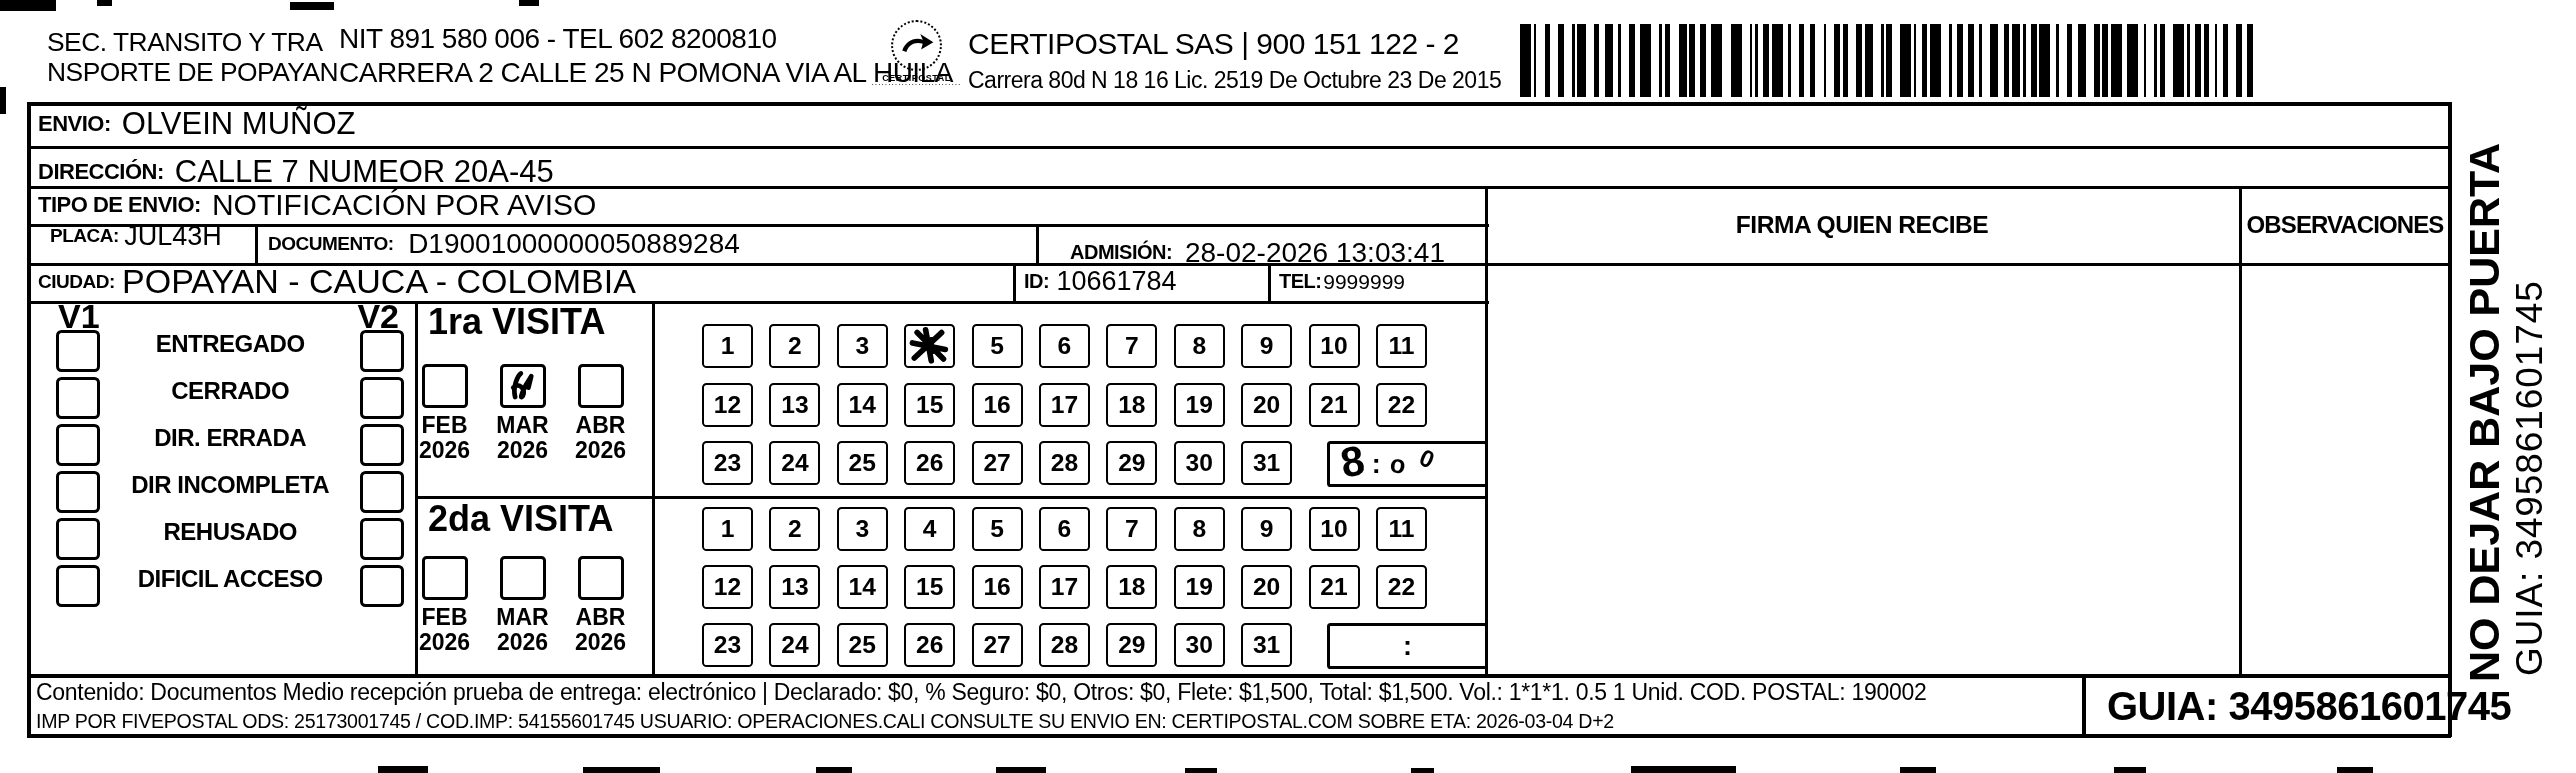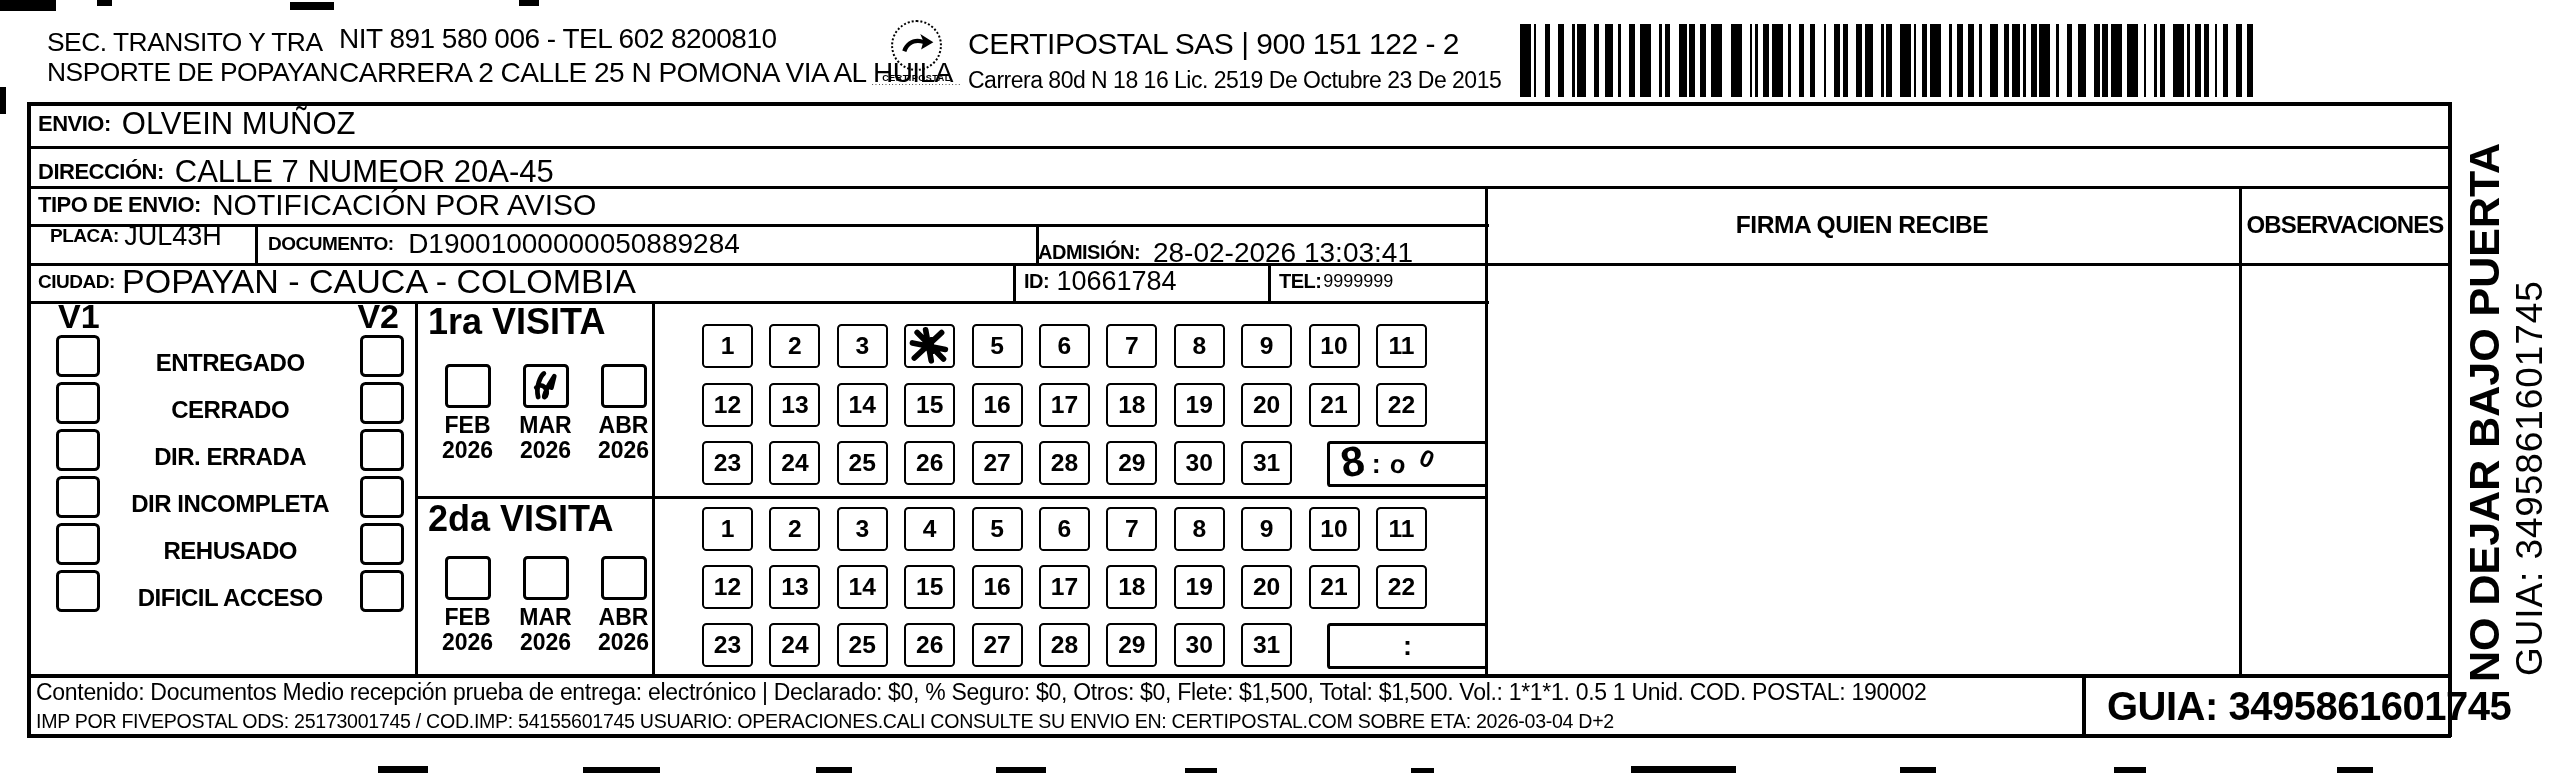--- a/index.html
+++ b/index.html
@@ -24,30 +24,30 @@
 
   
   .frow{position:absolute;display:flex;align-items:center;}
   .flabel{font-weight:bold;letter-spacing:-0.5px;white-space:nowrap;}
   .fvalue{margin-left:11px;white-space:nowrap;}
 
   
   #status-panel{left:36px;top:304px;width:372px;}
   .vheads{display:flex;justify-content:space-between;padding:0 9px 0 22px;
           font-size:34px;font-weight:bold;height:25.5px;line-height:24px;}
-  .opt-row{display:flex;align-items:flex-end;height:47px;}
+  .opt-row{display:flex;align-items:flex-start;height:47px;}
   .cb{width:38px;height:36px;border:3.6px solid #000;border-radius:5.5px;position:relative;flex:none;}
   .cb.c1{margin-left:20px;}
   .cb.c2{margin-right:3.6px;}
   .opt-label{flex:1;text-align:center;font-size:24px;font-weight:bold;letter-spacing:-0.5px;}
 
   
   .visit-title{position:absolute;left:428px;font-size:36px;font-weight:bold;white-space:nowrap;}
   #vt0{top:301px;} #vt1{top:498px;}
-  .months{position:absolute;left:419px;display:flex;gap:27px;margin-left:23px;}
+  .months{position:absolute;left:419px;display:flex;gap:27px;}
   #months-0{top:364px;} #months-1{top:556px;}
   .month{display:flex;flex-direction:column;align-items:center;width:51px;}
   .mbox{width:40px;height:38px;border:3.6px solid #000;border-radius:4.6px;position:relative;}
   .mlabel{font-size:23px;font-weight:bold;margin-top:4.6px;line-height:1.05;}
   .myear{font-size:23px;font-weight:bold;}
   .cal-row{position:absolute;left:702px;display:flex;gap:16.4px;}
   #cal-0-0{top:324px;}#cal-0-1{top:383px;}#cal-0-2{top:441px;}
   #cal-1-0{top:507px;}#cal-1-1{top:565px;}#cal-1-2{top:623px;}
   .day{width:47px;height:40px;border:2.7px solid #000;border-radius:4.6px;display:flex;align-items:center;
        justify-content:center;font-size:24.6px;font-weight:bold;position:relative;flex:none;}
@@ -221,35 +221,35 @@
     <span class="fvalue" style="font-size:30px">NOTIFICACIÓN POR AVISO</span>
   </div>
   <div class="frow" style="left:50px;top:224px;height:24px">
     <span class="flabel" style="font-size:19px">PLACA:</span>
     <span class="fvalue" style="font-size:27px;margin-left:5.5px">JUL43H</span>
   </div>
   <div class="frow" style="left:268px;top:224px;height:39px">
     <span class="flabel" style="font-size:19px">DOCUMENTO:</span>
     <span class="fvalue" style="font-size:28px;margin-left:14.6px">D19001000000050889284</span>
   </div>
-  <div class="frow" style="left:1038px;top:224px;height:57px">
+  <div class="frow" style="left:1070px;top:224px;height:57px">
     <span class="flabel" style="font-size:20px">ADMISIÓN:</span>
     <span class="fvalue" style="font-size:28px;margin-left:12.8px">28-02-2026 13:03:41</span>
   </div>
   <div class="frow" style="left:38px;top:263px;height:37px">
     <span class="flabel" style="font-size:19px">CIUDAD:</span>
     <span class="fvalue" style="font-size:34px;margin-left:7.3px">POPAYAN - CAUCA - COLOMBIA</span>
   </div>
   <div class="frow" style="left:1024px;top:263px;height:37px">
     <span class="flabel" style="font-size:20px">ID:</span>
     <span class="fvalue" style="font-size:27px;margin-left:7.3px">10661784</span>
   </div>
   <div class="frow" style="left:1279px;top:263px;height:37px">
     <span class="flabel" style="font-size:20px">TEL:</span>
-    <span class="fvalue" style="font-size:18px;margin-left:1.8px">9999999</span>
+    <span class="fvalue" style="font-size:21px;margin-left:1.8px">9999999</span>
   </div>
 
   <div class="abs" id="status-panel">
     <div class="vheads">
       <span>V1</span>
       <span>V2</span>
     </div>
     <div id="status-rows">
         <div class="opt-row">
           <div class="cb c1"></div>

